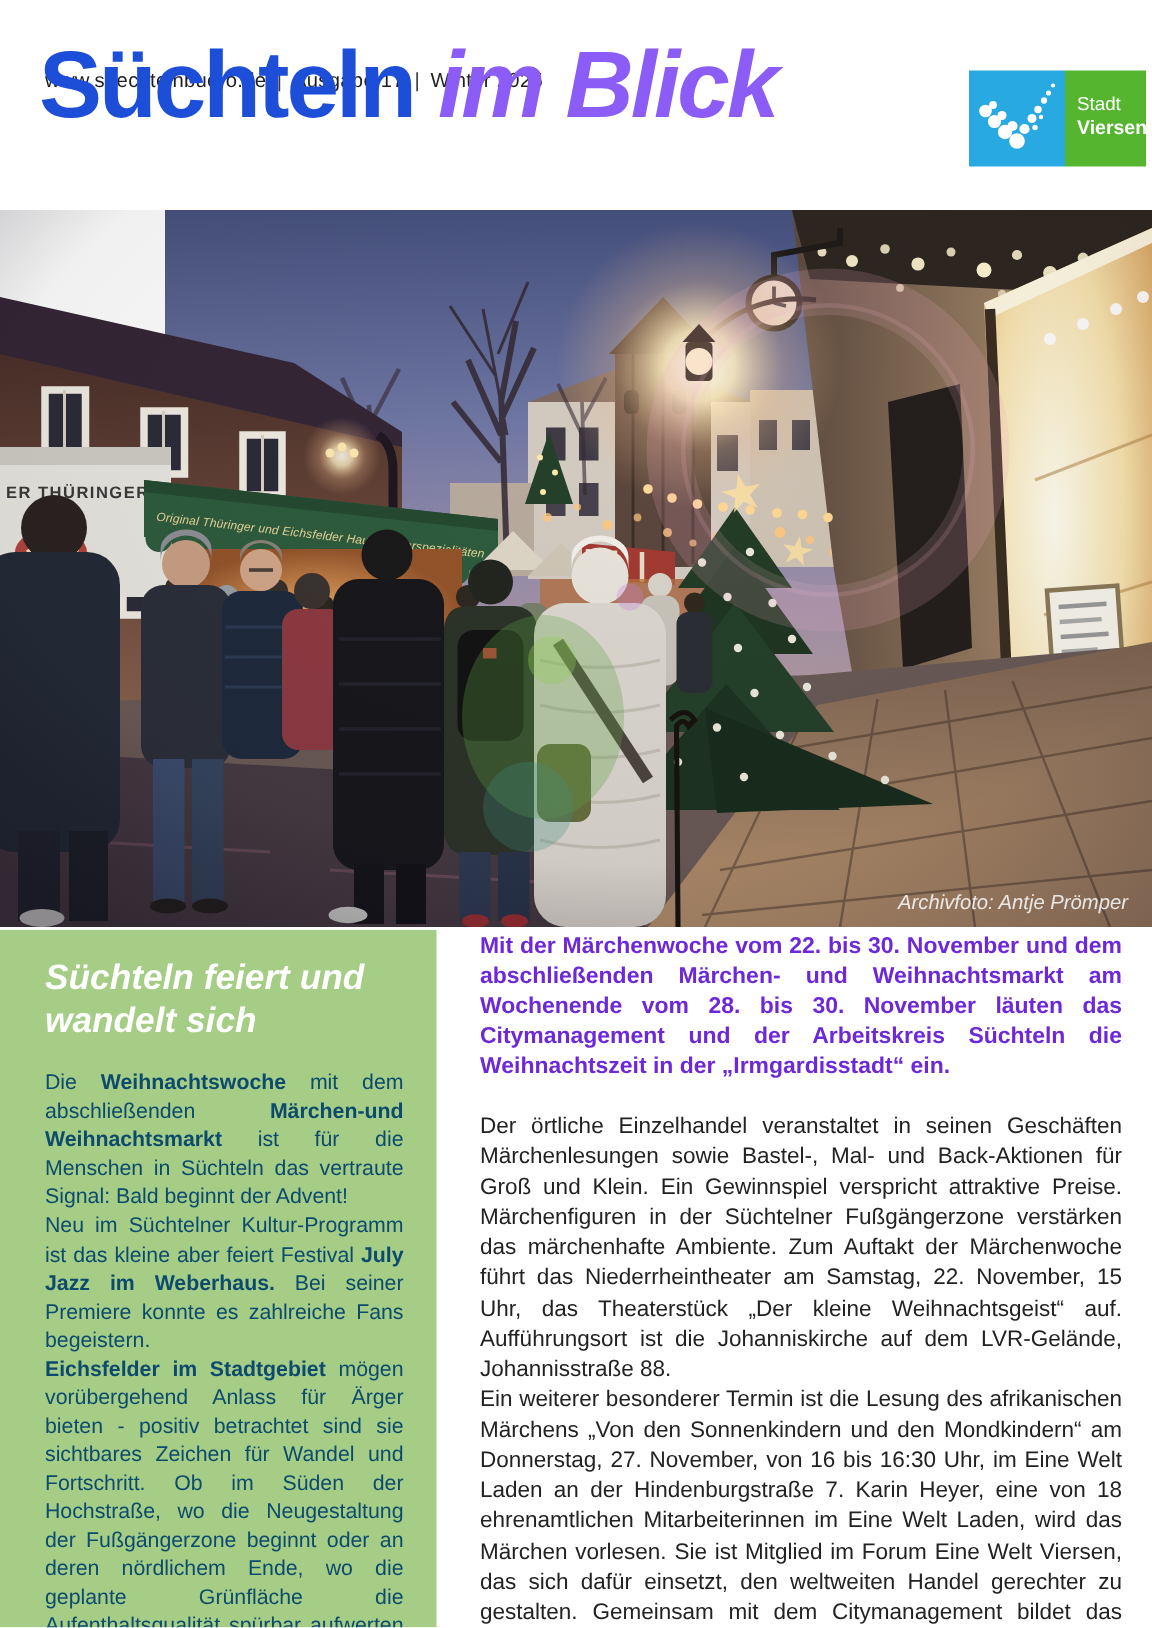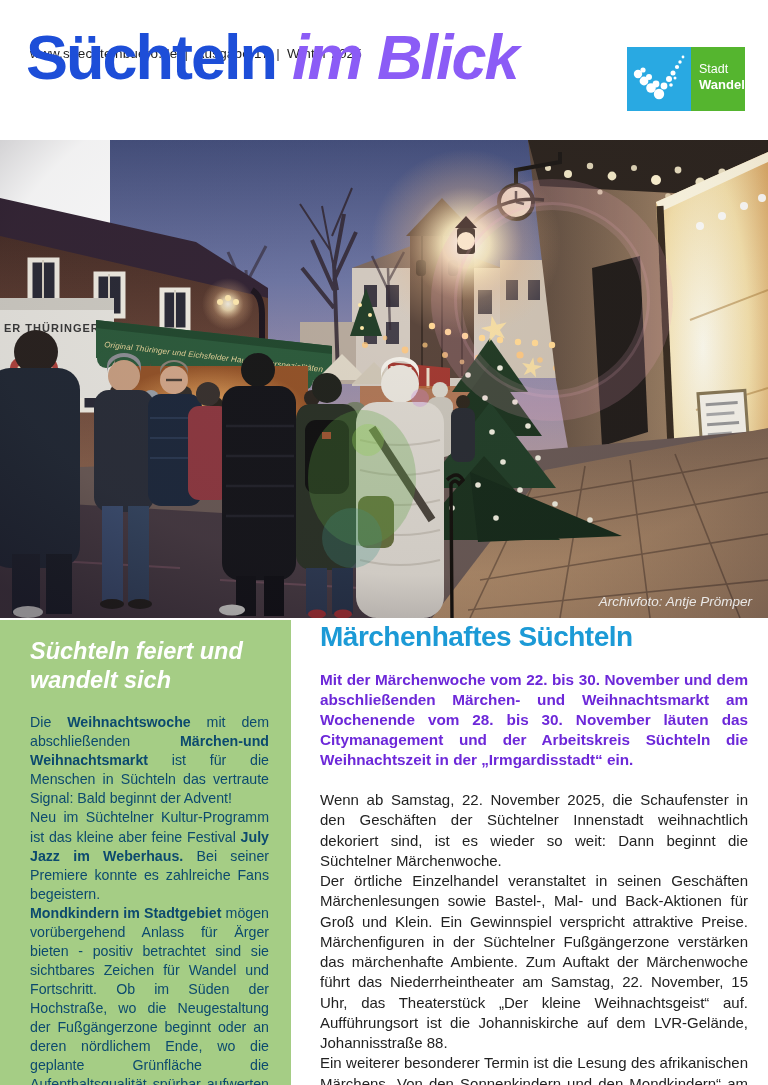--- a/index.html
+++ b/index.html
@@ -6,21 +6,21 @@
   .page{position:relative;width:768px;height:1085px;overflow:hidden;background:#fff;
         font-family:"Liberation Sans",sans-serif;}
 
   
   .meta{position:absolute;top:11px;left:30px;font-size:13.5px;color:#1f1f1f;letter-spacing:.2px;margin-top:35px;}
   .meta .sep{margin:0 7px;color:#3a3a3a;}
   .masthead-title{position:absolute;top:26px;left:26px;margin:0;font-size:63px;line-height:1;
         letter-spacing:-2px;white-space:nowrap;}
   .t-green{color:#1d4ed8;font-weight:700;}
   .t-blue{color:#8b5cf6;font-weight:700;font-style:italic;margin-left:16px;}
-  .logo{position:absolute;top:47px;right:23px;display:flex;height:76px;}
+  .logo{position:absolute;top:47px;right:4px;display:flex;height:76px;}
   .logo-blue{width:64px;height:64px;background:#29a9e2;}
   .logo-green{width:54px;height:64px;background:#55b52f;color:#fff;box-sizing:border-box;
         padding:15px 0 0 8px;font-size:12.5px;line-height:1.2;}
   .logo-green b{display:block;font-size:13px;}
   .logo-green span{display:block;}
 
   
   .photo{position:absolute;top:140px;left:0;width:768px;height:478px;margin:0;}
   .photo svg{display:block;}
   .photo text{font-family:"Liberation Sans",sans-serif;}
@@ -68,21 +68,21 @@
               <circle cx="50" cy="20" r="2.1"></circle>
             <circle cx="53" cy="15" r="1.7"></circle>
               <circle cx="56" cy="10" r="1.4"></circle>
             <circle cx="44" cy="38" r="1.8"></circle>
               <circle cx="48" cy="31" r="1.5"></circle>
           </g>
         </svg>
       </div>
       <div class="logo-green">
         <span>Stadt</span>
-        <b>Wandel</b>
+        <b>Viersen</b>
       </div>
     </div>
   </header>
 
   <figure class="photo">
     <svg width="768" height="478" viewBox="0 0 768 478">
       <defs>
         <linearGradient id="sky" x1="0" y1="0" x2="0" y2="1">
           <stop offset="0" stop-color="#46517e"></stop>
             <stop offset=".38" stop-color="#6f77a4"></stop>
@@ -489,27 +489,25 @@
 
       <text x="752" y="466" text-anchor="end" font-size="13.5" font-style="italic" fill="#f2f2f2" opacity=".92">Archivfoto: Antje Prömper</text>
     </svg>
   </figure>
 
   <main>
 
     <aside class="left-col">
       <h2 class="left-title">Süchteln feiert und wandelt sich</h2>
       <p><span>Die </span><b>Weihnachtswoche</b><span> mit dem abschließenden </span><b>Märchen-und Weihnachtsmarkt</b><span> ist für die Menschen in Süchteln das vertraute Signal: Bald beginnt der Advent!</span></p>
-      <p><span>Neu im Süchtelner Kultur-Programm ist das kleine aber feine Festival </span><b>July Jazz im Weberhaus.</b><span> Bei seiner Premiere konnte es zahlreiche Fans begeistern.</span></p>
-      <p><b>Mondkindern im Stadtgebiet</b><span> mögen vorübergehend Anlass für Ärger bieten - positiv betrachtet sind sie sichtbares Zeichen für Wandel und Fortschritt. Ob im Süden der Hochstraße, wo die Neugestaltung der Fußgängerzone beginnt oder an deren nördlichem Ende, wo die geplante Grünfläche die Aufenthaltsqualität spürbar aufwerten wird.</span></p>
+      <p><span>Neu im Süchtelner Kultur-Programm ist das kleine aber feiert Festival </span><b>July Jazz im Weberhaus.</b><span> Bei seiner Premiere konnte es zahlreiche Fans begeistern.</span></p>
+      <p><b>Eichsfelder im Stadtgebiet</b><span> mögen vorübergehend Anlass für Ärger bieten - positiv betrachtet sind sie sichtbares Zeichen für Wandel und Fortschritt. Ob im Süden der Hochstraße, wo die Neugestaltung der Fußgängerzone beginnt oder an deren nördlichem Ende, wo die geplante Grünfläche die Aufenthaltsqualität spürbar aufwerten wird.</span></p>
 
     </aside>
 
     <section class="right-col">
-      <h2 class="right-title">Märchenhaftes Süchteln</h2>
       <p class="lead">Mit der Märchenwoche vom 22. bis 30. November und dem abschließenden Märchen- und Weihnachtsmarkt am Wochenende vom 28. bis 30. November läuten das Citymanagement und der Arbeitskreis Süchteln die Weihnachtszeit in der „Irmgardisstadt“ ein.</p>
-      <p class="bodytext">Wenn ab Samstag, 22. November 2025, die Schaufenster in den Geschäften der Süchtelner Innenstadt weihnachtlich dekoriert sind, ist es wieder so weit: Dann beginnt die Süchtelner Märchenwoche.</p>
       <p class="bodytext">Der örtliche Einzelhandel veranstaltet in seinen Geschäften Märchenlesungen sowie Bastel-, Mal- und Back-Aktionen für Groß und Klein. Ein Gewinnspiel verspricht attraktive Preise. Märchenfiguren in der Süchtelner Fußgängerzone verstärken das märchenhafte Ambiente. Zum Auftakt der Märchenwoche führt das Niederrheintheater am Samstag, 22. November, 15 Uhr, das Theaterstück „Der kleine Weihnachtsgeist“ auf. Aufführungsort ist die Johanniskirche auf dem LVR-Gelände, Johannisstraße 88.</p>
       <p class="bodytext">Ein weiterer besonderer Termin ist die Lesung des afrikanischen Märchens „Von den Sonnenkindern und den Mondkindern“ am Donnerstag, 27. November, von 16 bis 16:30 Uhr, im Eine Welt Laden an der Hindenburgstraße 7. Karin Heyer, eine von 18 ehrenamtlichen Mitarbeiterinnen im Eine Welt Laden, wird das Märchen vorlesen. Sie ist Mitglied im Forum Eine Welt Viersen, das sich dafür einsetzt, den weltweiten Handel gerechter zu gestalten. Gemeinsam mit dem Citymanagement bildet das Forum die Steuerungsgruppe der Fairtrade-Stadt Viersen. Der Verein Viersen aktiv bietet am Freitag, 28. November, eine Planwagenfahrt für Kinder mit Start am Lindenplatz an.</p>
     </section>
 
   </main>
 </div>
 
 </body></html>

